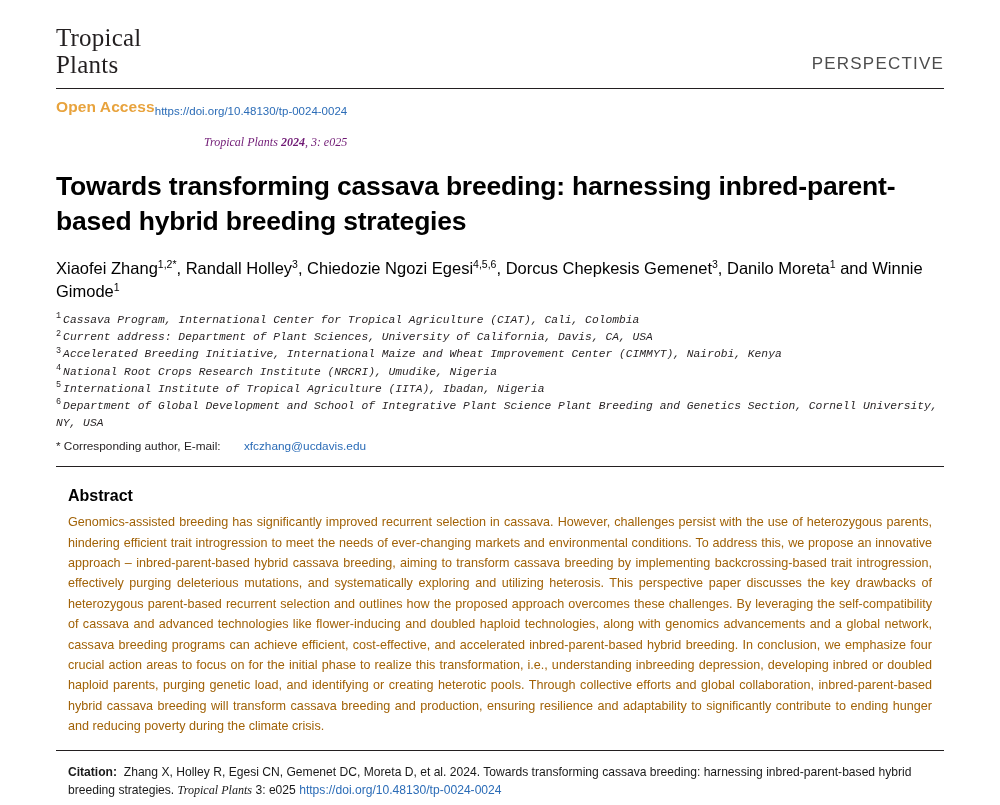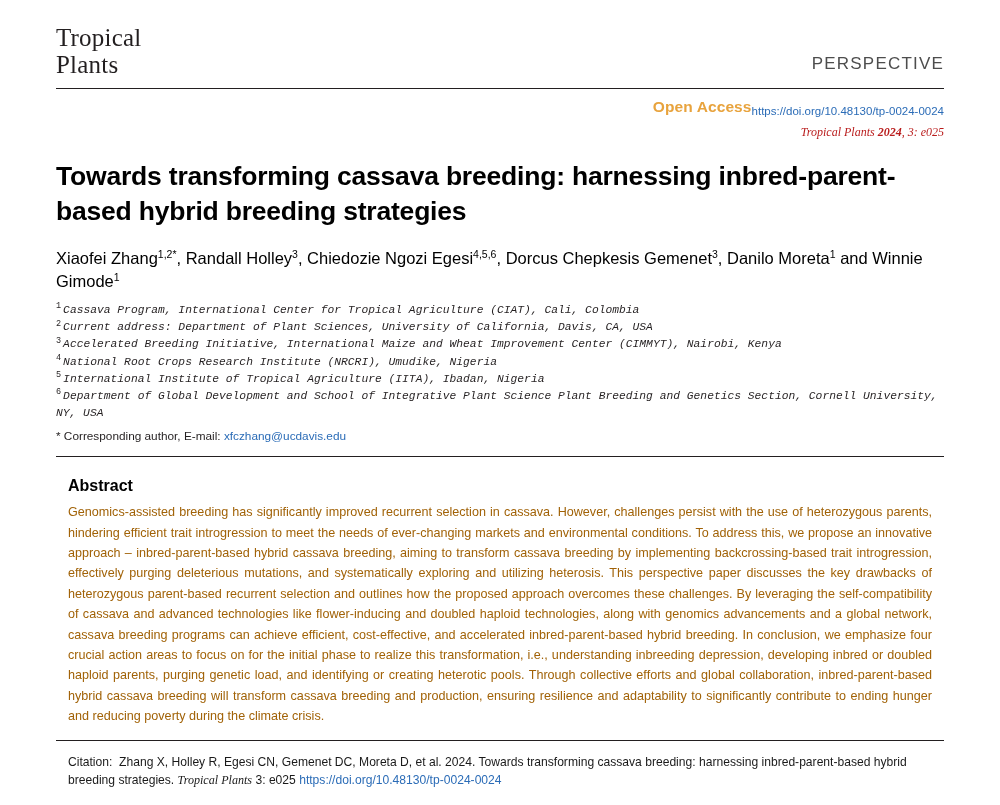--- a/index.html
+++ b/index.html
@@ -50,21 +50,21 @@
   .rule {
     border: 0;
     border-top: 1.6px solid #231f20;
     margin: 0;
   }
 
   
   .access-row {
     display: flex;
     align-items: flex-start;
-    justify-content: flex-end;
+    justify-content: flex-start;
     margin-top: 9px;
   }
   .open-access {
     color: #e8a33d;
     font-weight: bold;
     font-size: 15.5px;
     letter-spacing: 0.1px;
   }
   .doi-block {
     text-align: right;
@@ -72,22 +72,22 @@
   }
   .doi-link {
     color: #2b6cb7;
     font-size: 11.5px;
     text-decoration: none;
   }
   .journal-ref {
     font-family: "Liberation Serif", serif;
     font-style: italic;
     font-size: 12px;
-    color: #b91c1c;
-    margin-top: 1px;
+    color: #701a75;
+    margin-top: 11px;
   }
   .journal-ref b {
     font-style: italic;
   }
 
   
   .title {
     font-size: 26.5px;
     font-weight: bold;
     line-height: 1.33;
@@ -128,20 +128,21 @@
   }
   .corresponding {
     font-family: "Liberation Sans", sans-serif;
     font-size: 11.8px;
     margin-top: 7px;
     color: #231f20;
   }
   .corresponding a {
     color: #2b6cb7;
     text-decoration: none;
+    margin-left: 20px;
   }
 
   .thin-rule {
     border: 0;
     border-top: 1px solid #231f20;
     margin: 13px 0 0 0;
   }
 
   
   .abstract-wrap {
@@ -163,21 +164,21 @@
   
   .citation {
     padding: 0 12px;
     font-size: 12.1px;
     line-height: 1.55;
     margin-top: 12px;
     color: #1a1a1a;
     text-align: left;
   }
   .citation b {
-    font-weight: normal;
+    font-weight: bold;
   }
   .citation i {
     font-family: "Liberation Serif", serif;
     font-style: italic;
   }
   .citation a {
     color: #2b6cb7;
     text-decoration: none;
   }
 </style>

